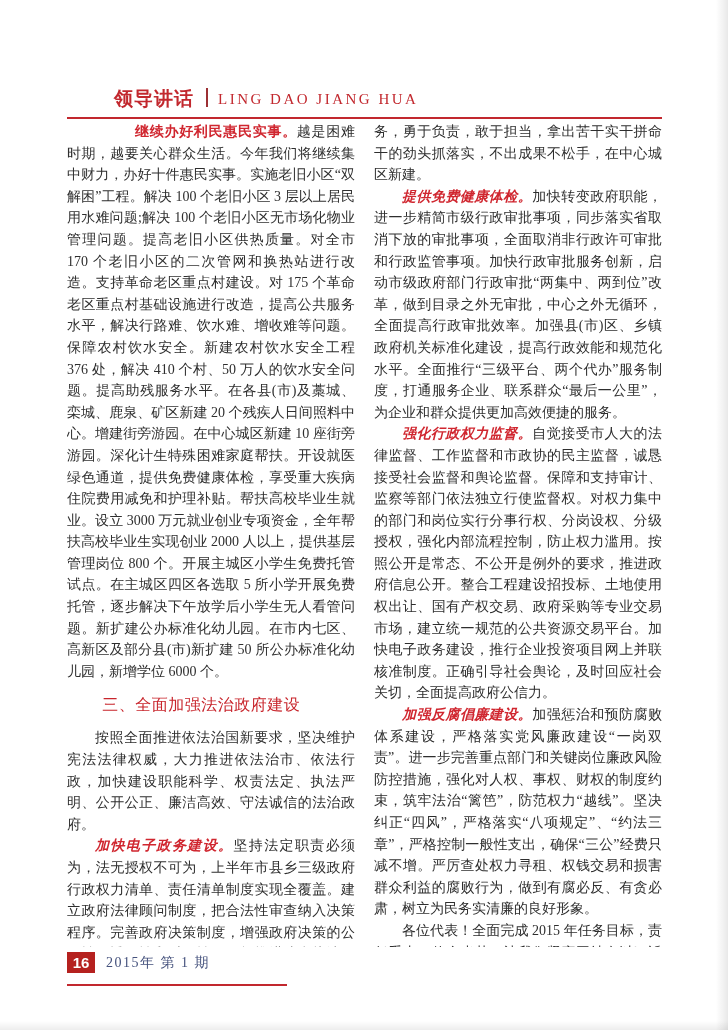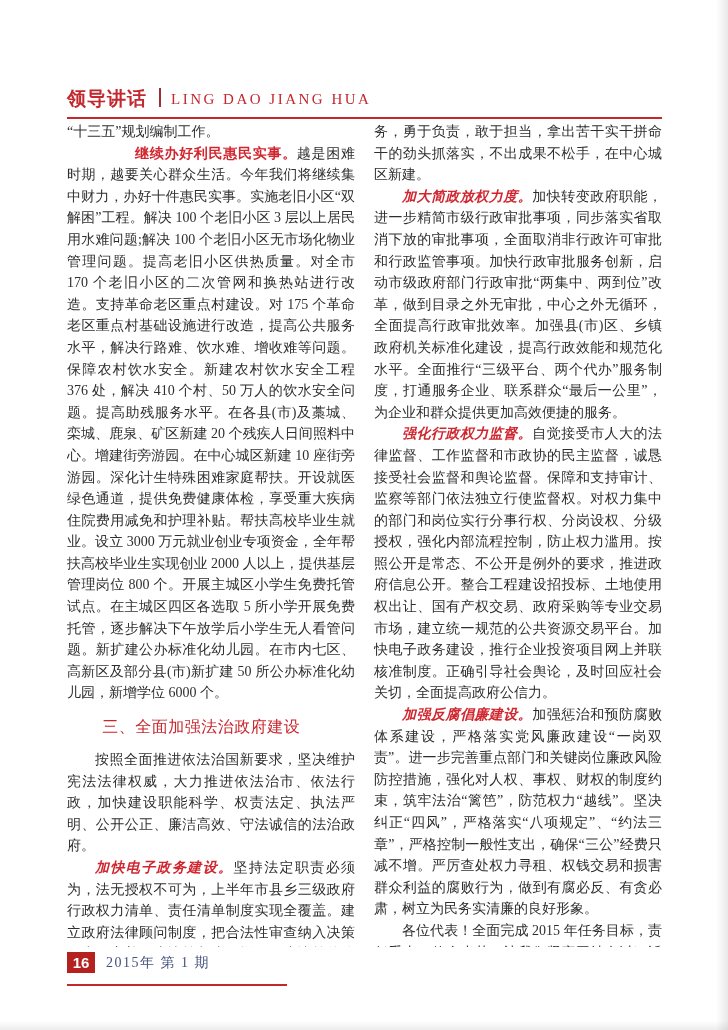--- a/index.html
+++ b/index.html
@@ -19,21 +19,21 @@
     pointer-events: none;
   }
   .scan-edge-bottom {
     position: absolute; bottom: 0; left: 0; width: 100%; height: 9px;
     background: linear-gradient(to bottom, rgba(0,0,0,0), rgba(0,0,0,0.07));
     pointer-events: none;
   }
 
   
   .page-header { position: absolute; left: 67px; top: 88px; width: 595px; }
-  .header-row { display: flex; align-items: flex-start; }
+  .header-row { display: flex; align-items: flex-start; margin-left: 47px; }
   .sec-cn {
     color: #c2282e; font-weight: bold; font-size: 19px;
     font-family: "Liberation Sans", "DejaVu Sans", sans-serif;
     letter-spacing: 1px; line-height: 22px;
   }
   .sec-divider { width: 2px; height: 19px; background: #9c3034; margin: 0 10px 0 12px; }
   .sec-py {
     color: #c2282e; font-size: 15px; letter-spacing: 2.5px;
     font-family: "Liberation Serif", serif; line-height: 22px;
   }
@@ -90,30 +90,29 @@
       <span class="sec-cn">领导讲话</span>
       <span class="sec-divider"></span>
       <span class="sec-py">LING DAO JIANG HUA</span>
     </div>
     <div class="header-rule"></div>
   </header>
 
   <main class="columns">
 
     <section class="col">
-      <p class="para no-indent">“十三五”规划编制工作。</p>
       <p class="para"><span class="lead-hei">继续办好利民惠民实事。</span><span>越是困难时期，越要关心群众生活。今年我们将继续集中财力，办好十件惠民实事。实施老旧小区“双解困”工程。解决 100 个老旧小区 3 层以上居民用水难问题;解决 100 个老旧小区无市场化物业管理问题。提高老旧小区供热质量。对全市 170 个老旧小区的二次管网和换热站进行改造。支持革命老区重点村建设。对 175 个革命老区重点村基础设施进行改造，提高公共服务水平，解决行路难、饮水难、增收难等问题。保障农村饮水安全。新建农村饮水安全工程 376 处，解决 410 个村、50 万人的饮水安全问题。提高助残服务水平。在各县(市)及藁城、栾城、鹿泉、矿区新建 20 个残疾人日间照料中心。增建街旁游园。在中心城区新建 10 座街旁游园。深化计生特殊困难家庭帮扶。开设就医绿色通道，提供免费健康体检，享受重大疾病住院费用减免和护理补贴。帮扶高校毕业生就业。设立 3000 万元就业创业专项资金，全年帮扶高校毕业生实现创业 2000 人以上，提供基层管理岗位 800 个。开展主城区小学生免费托管试点。在主城区四区各选取 5 所小学开展免费托管，逐步解决下午放学后小学生无人看管问题。新扩建公办标准化幼儿园。在市内七区、高新区及部分县(市)新扩建 50 所公办标准化幼儿园，新增学位 6000 个。</span></p>
       <h2 class="sec-heading">三、全面加强法治政府建设</h2>
       <p class="para">按照全面推进依法治国新要求，坚决维护宪法法律权威，大力推进依法治市、依法行政，加快建设职能科学、权责法定、执法严明、公开公正、廉洁高效、守法诚信的法治政府。</p>
       <p class="para"><span class="lead-kai">加快电子政务建设。</span><span>坚持法定职责必须为，法无授权不可为，上半年市县乡三级政府行政权力清单、责任清单制度实现全覆盖。建立政府法律顾问制度，把合法性审查纳入决策程序。完善政府决策制度，增强政府决策的公开性、透明性和时效性。积极推进综合执法，加大食品药品、安全生产、环境保护、征地拆迁、民间融资等重点领域执法力度，切实维护群众合法权益。坚持依法综合治税，堵塞漏洞，防止逃税，打击骗税，确保应收尽收。对法定职责范围内的行政事</span></p>
     </section>
 
     <section class="col">
       <p class="para no-indent">务，勇于负责，敢于担当，拿出苦干实干拼命干的劲头抓落实，不出成果不松手，在中心城区新建。</p>
-      <p class="para"><span class="lead-kai">加大简政放权力度。</span><span>加快转变政府职能，进一步精简市级行政审批事项，同步落实省取消下放的审批事项，全面取消非行政许可审批和行政监管事项。加快行政审批服务创新，启动市级政府部门行政审批“两集中、两到位”改革，做到目录之外无审批，中心之外无循环，全面提高行政审批效率。加强县(市)区、乡镇政府机关标准化建设，提高行政效能和规范化水平。全面推行“三级平台、两个代办”服务制度，打通服务企业、联系群众“最后一公里”，为企业和群众提供更加高效便捷的服务。</span></p>
+      <p class="para"><span class="lead-kai">提供免费健康体检。</span><span>加快转变政府职能，进一步精简市级行政审批事项，同步落实省取消下放的审批事项，全面取消非行政许可审批和行政监管事项。加快行政审批服务创新，启动市级政府部门行政审批“两集中、两到位”改革，做到目录之外无审批，中心之外无循环，全面提高行政审批效率。加强县(市)区、乡镇政府机关标准化建设，提高行政效能和规范化水平。全面推行“三级平台、两个代办”服务制度，打通服务企业、联系群众“最后一公里”，为企业和群众提供更加高效便捷的服务。</span></p>
       <p class="para"><span class="lead-kai">强化行政权力监督。</span><span>自觉接受市人大的法律监督、工作监督和市政协的民主监督，诚恳接受社会监督和舆论监督。保障和支持审计、监察等部门依法独立行使监督权。对权力集中的部门和岗位实行分事行权、分岗设权、分级授权，强化内部流程控制，防止权力滥用。按照公开是常态、不公开是例外的要求，推进政府信息公开。整合工程建设招投标、土地使用权出让、国有产权交易、政府采购等专业交易市场，建立统一规范的公共资源交易平台。加快电子政务建设，推行企业投资项目网上并联核准制度。正确引导社会舆论，及时回应社会关切，全面提高政府公信力。</span></p>
       <p class="para"><span class="lead-kai">加强反腐倡廉建设。</span><span>加强惩治和预防腐败体系建设，严格落实党风廉政建设“一岗双责”。进一步完善重点部门和关键岗位廉政风险防控措施，强化对人权、事权、财权的制度约束，筑牢法治“篱笆”，防范权力“越线”。坚决纠正“四风”，严格落实“八项规定”、“约法三章”，严格控制一般性支出，确保“三公”经费只减不增。严厉查处权力寻租、权钱交易和损害群众利益的腐败行为，做到有腐必反、有贪必肃，树立为民务实清廉的良好形象。</span></p>
       <p class="para">各位代表！全面完成 2015 年任务目标，责任重大，使命光荣。让我们紧密团结在以习近平同志为总书记的党中央周围，在省委、省政府和市委的坚强领导下，紧紧依靠全市人民，奋发有为，开拓进取，加快转型升级、跨越超越、建设幸福石家庄步伐，为在全省率先全面建成小康社会而努力奋斗！□</p>
     </section>
 
   </main>
 
   <footer class="page-footer">
     <span class="page-num-box">16</span>
     <span class="issue">2015年 第 1 期</span>

